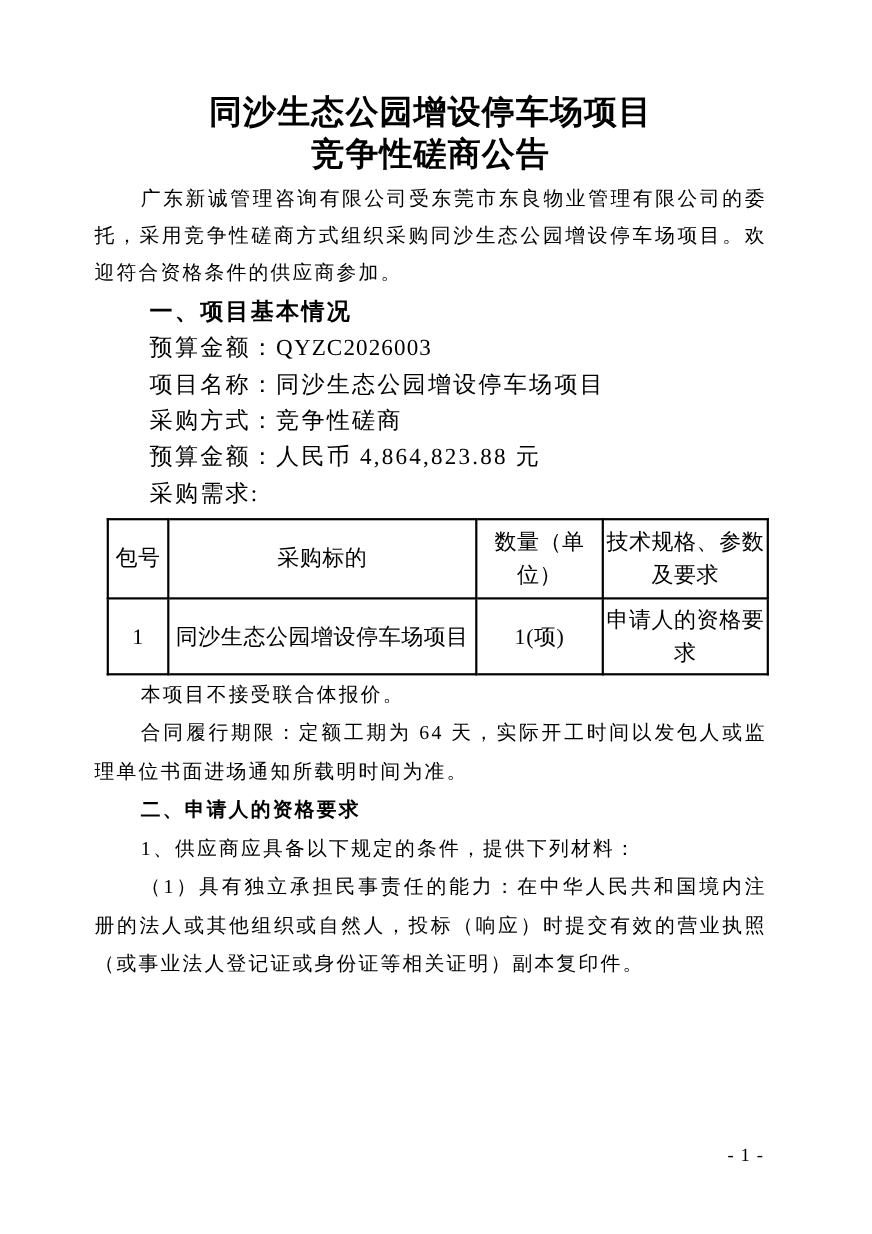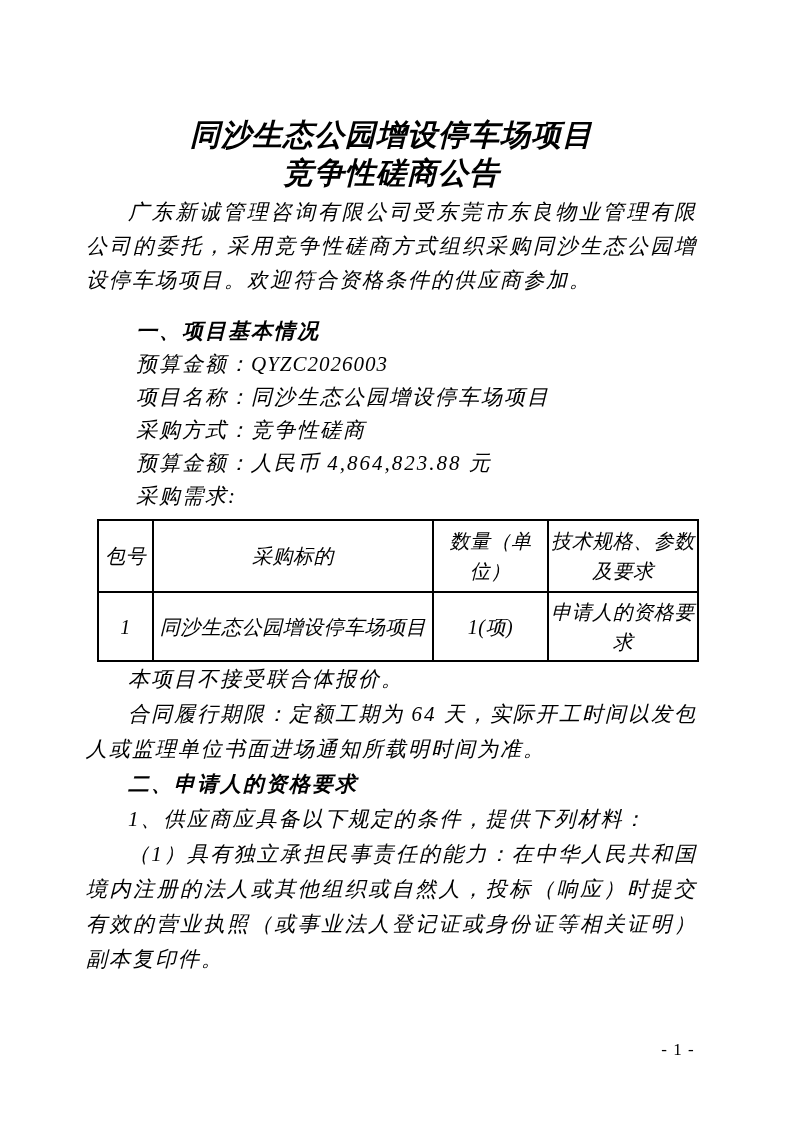--- a/index.html
+++ b/index.html
@@ -14,50 +14,49 @@
     background: #ffffff;
     overflow: hidden;
     font-family: "Liberation Serif", "DejaVu Serif", serif;
     color: #000000;
   }
   .content {
     position: absolute;
     left: 86px;
     top: 0;
     width: 611px;
-    padding-top: 116px;
+    padding-top: 84px;
     box-sizing: content-box;
-    font-style: italic;
   }
   .doc-title {
     margin: 0;
     font-size: 30px;
     line-height: 38px;
     font-weight: 700;
     text-align: center;
     letter-spacing: 1px;
   }
   p { margin: 0; }
   .para {
-    font-size: 21px;
+    font-size: 18px;
     line-height: 34px;
     letter-spacing: 2px;
     text-align: justify;
     text-indent: 42px;
   }
   .intro { margin-top: 3px; }
   .sec-line {
     font-size: 21px;
     line-height: 33px;
     letter-spacing: 2px;
     text-indent: 50px;
     white-space: nowrap;
   }
   .heading { font-weight: 700; }
-  .sec1-heading { margin-top: 18px; }
+  .sec1-heading { margin-top: 2px; }
   .latin-val { letter-spacing: 1px; }
   table.proc-table {
     border-collapse: collapse;
     table-layout: fixed;
     width: 600px;
     margin: 6px 0 0 11px;
   }
   table.proc-table th,
   table.proc-table td {
     border: 2px solid #000000;

